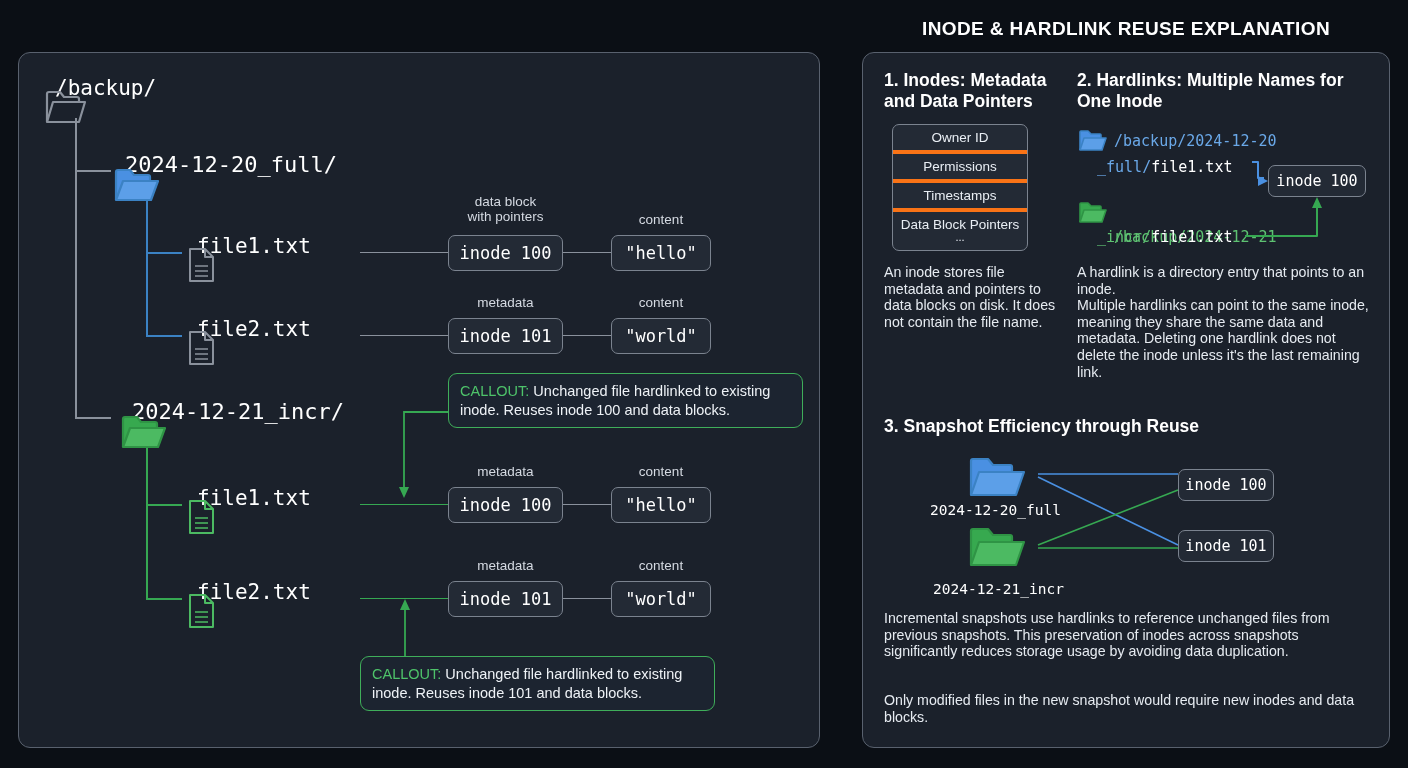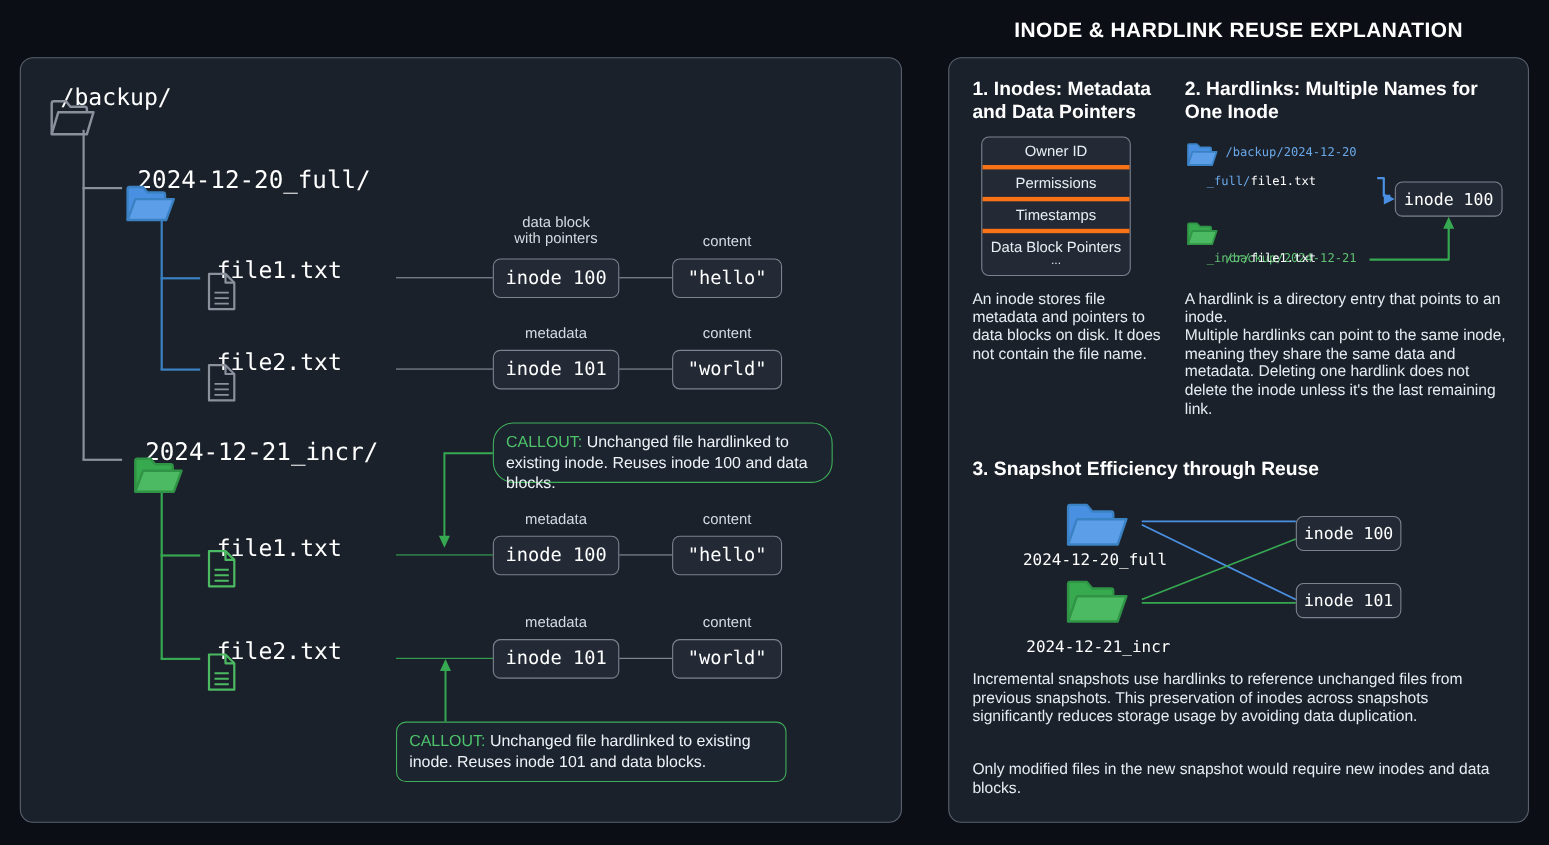--- a/index.html
+++ b/index.html
@@ -99,21 +99,21 @@
     text-align: center;
     padding: 5px 4px;
     border-bottom: 4px solid #f97316;
   }
   .meta-row:last-child { border-bottom: none; }
   .meta-row .sub { display: block; font-size: 11px; line-height: 11px; }
 
   .pathline {
     position: absolute;
     font-family: "DejaVu Sans Mono", monospace;
-    font-size: 11px;
+    font-size: 15px;
     white-space: nowrap;
   }
   .pathline .pfx-blue { color: #6aa8e8; }
   .pathline .pfx-green { color: #5ec272; }
   .pathline .fname { color: #ffffff; }
 
   .snapcap {
     position: absolute;
     font-family: "DejaVu Sans Mono", monospace;
     font-size: 14.5px;
@@ -201,21 +201,21 @@
   <div class="node" style="left:120px; top:399px;">
     <span class="ico">
       <svg width="48" height="40" viewBox="0 0 48 40">
         <path d="M3 35 L3 7 Q3 5 5 5 L17 5 L21 10 L35 10 Q37 10 37 12 L37 16" fill="#37a94f" stroke="#2f9445" stroke-width="2.2" stroke-linejoin="round"></path>
         <path d="M3 35 L10 16 L45 16 L38 35 Z" fill="#4cba62" stroke="#2f9445" stroke-width="2.2" stroke-linejoin="round"></path>
       </svg>
     </span>
     <span class="label" style="font-size:22px; margin-left:12px;">2024-12-21_incr/</span>
   </div>
 
-  <div class="callout" style="left:448px; top:384px; width:309px; height:55px;border-radius:19px;">
+  <div class="callout" style="left:448px; top:373px; width:355px; height:55px;">
     <span class="tag">CALLOUT:</span><span> Unchanged file hardlinked to existing inode. Reuses inode 100 and data blocks.</span>
   </div>
   <svg style="left:0; top:0;" width="1408" height="768">
     <path d="M448 412 L404 412 L404 488" fill="none" stroke="#36a852" stroke-width="1.8"></path>
     <path d="M404 498 L399 487 L409 487 Z" fill="#36a852"></path>
   </svg>
 
   <div class="node" style="left:186px; top:486px;">
     <span class="ico">
       <svg width="31" height="38" viewBox="0 0 31 38">

